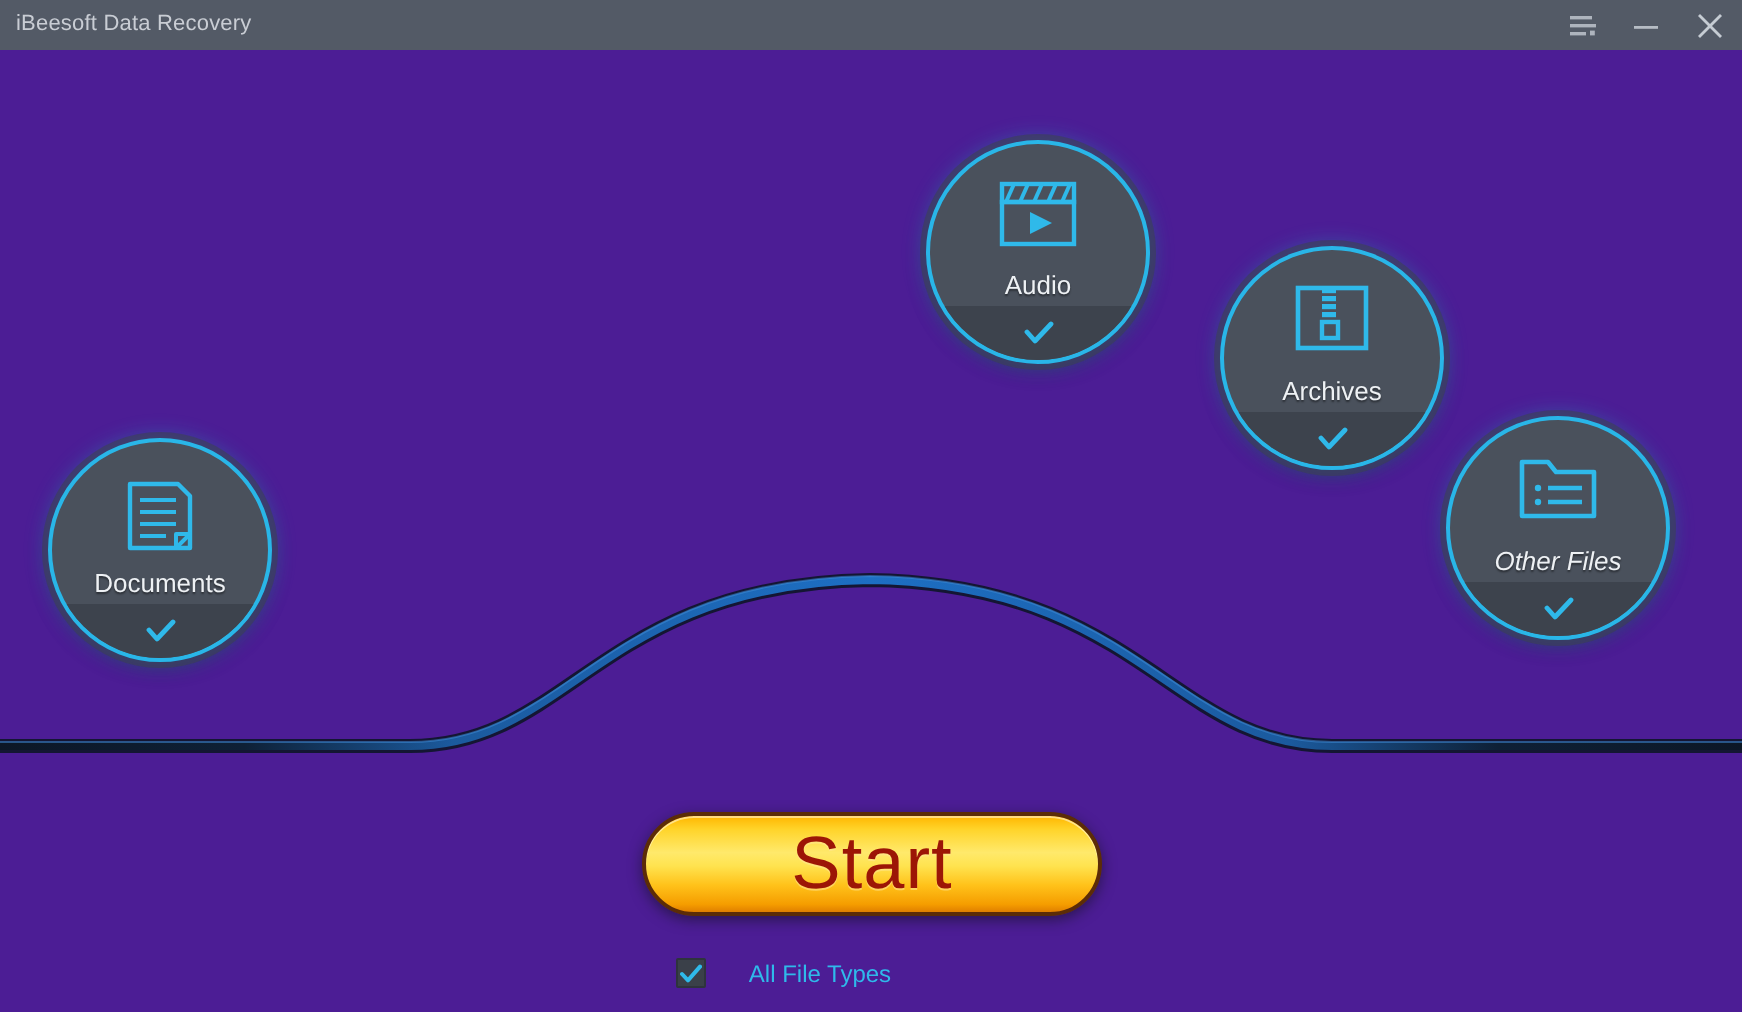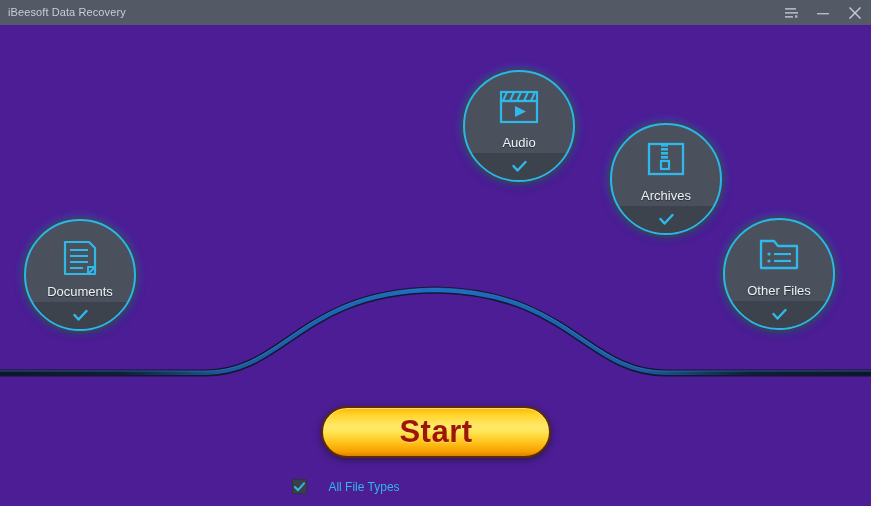--- a/index.html
+++ b/index.html
@@ -118,21 +118,21 @@
     justify-content: center;
   }
   .cat-footer svg { display: block; }
 
   
   #cat-documents { left: 24px;  top: 219px; }
   #cat-pictures  { left: 159px; top: 123px; }
   #cat-audio     { left: 305px; top: 70px;  }
   #cat-videos    { left: 463px; top: 70px;  }
   #cat-archives  { left: 610px; top: 123px; }
-  #cat-other     { left: 723px; top: 218px; }
+  #cat-other     { left: 723px; top: 208px; font-style: italic; }
 
   
   .start-btn {
     position: absolute;
     left: 321px;
     top: 406px;
     width: 230px;
     height: 52px;
     border-radius: 26px;
     border: 2px solid #5c2c07;
@@ -148,38 +148,39 @@
         #e07f00 100%);
     box-shadow:
       0 2px 7px rgba(15,18,23,0.55),
       inset 0 1px 0 rgba(255,255,255,0.5);
     display: flex;
     align-items: center;
     justify-content: center;
     cursor: pointer;
   }
   .start-label {
-    font-size: 31px;
-    font-weight: bold;
+    font-size: 37px;
+    font-weight: normal;
     color: #9c1606;
     letter-spacing: 0.5px;
     text-shadow: 0 1px 0 rgba(255,230,150,0.55);
   }
 
   
   .allfiles {
     position: absolute;
     left: 0;
     top: 479px;
     width: 692px;
     display: flex;
     align-items: center;
     justify-content: center;
     gap: 21px;
     cursor: pointer;
+    padding-left: 46px;
   }
   .checkbox {
     width: 15px;
     height: 15px;
     background: #3a4049;
     border: 1px solid #2e343c;
     border-radius: 1px;
     display: flex;
     align-items: center;
     justify-content: center;

